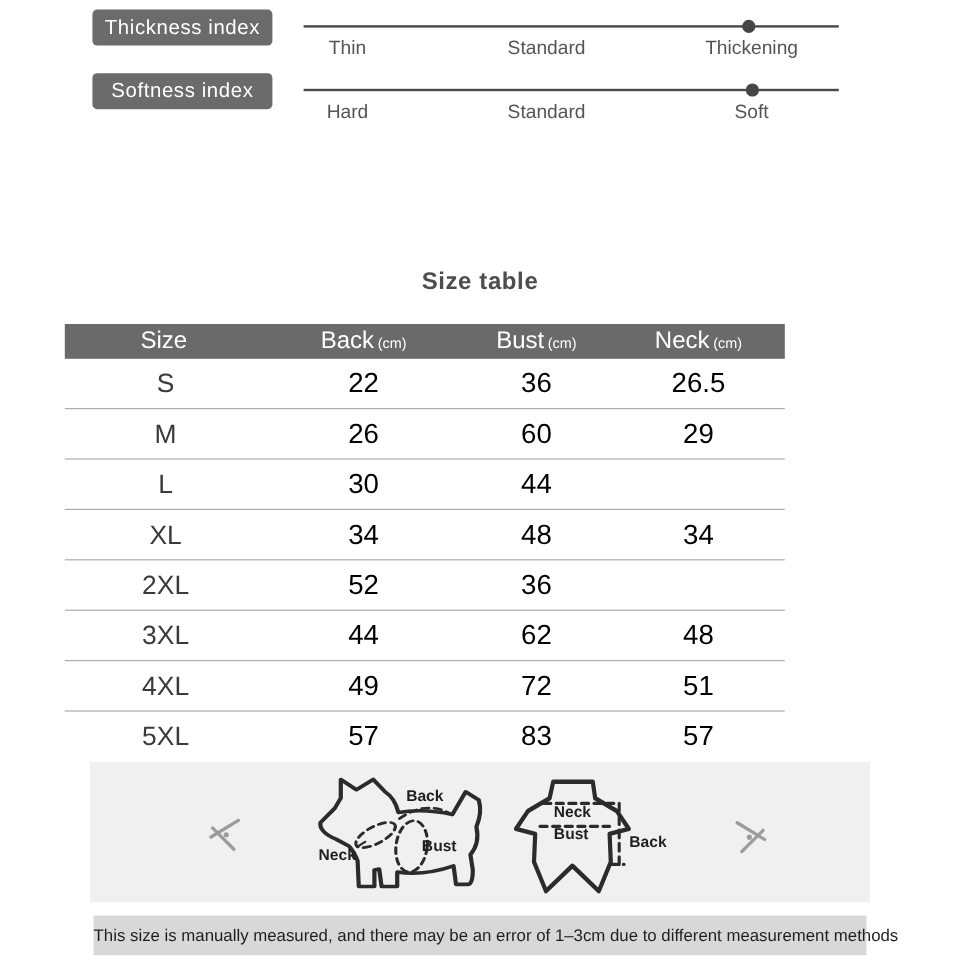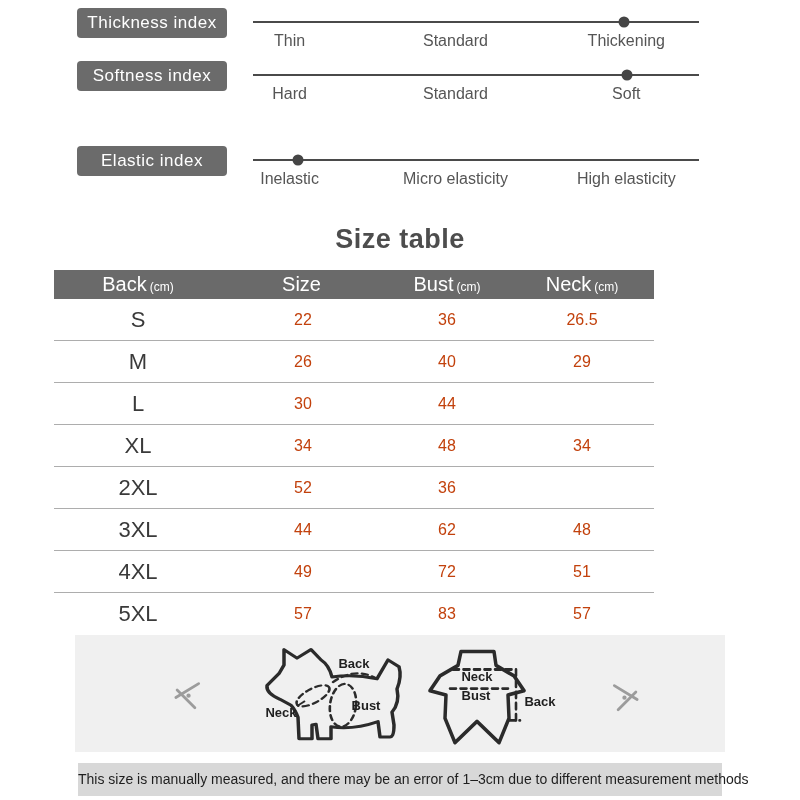--- a/index.html
+++ b/index.html
@@ -15,32 +15,32 @@
   .slider{position:absolute;left:253px;top:0;width:446px;height:62px;}
   .sline{position:absolute;left:0;right:0;top:13px;height:2px;background:#4a4a4a;}
   .sdot{position:absolute;top:14px;left:50%;width:11px;height:11px;border-radius:50%;
         background:#454545;transform:translate(-50%,-50%);}
   .tick{position:absolute;top:24px;transform:translateX(-50%);font-size:16px;
         color:#555;white-space:nowrap;}
   .t0{left:8.2%;} .t1{left:45.4%;} .t2{left:83.7%;}
 
   
   .title{position:absolute;top:224px;left:0;width:100%;margin:0;text-align:center;
-         font-size:27px;font-weight:bold;color:#4d4d4d;letter-spacing:.5px;}
+         font-size:20px;font-weight:bold;color:#4d4d4d;letter-spacing:.5px;}
 
   
   .table{position:absolute;left:54px;top:270px;width:600px;}
   .thead{display:grid;grid-template-columns:28% 27% 21% 24%;height:29px;
          background:var(--thead,#6a6a6a);align-items:center;color:#fff;}
   .th{text-align:center;font-size:20px;white-space:nowrap;}
   .th small{font-size:12px;margin-left:3px;font-weight:normal;}
   .trow{display:grid;grid-template-columns:28% 27% 21% 24%;height:41px;
         align-items:center;border-bottom:1px solid #adadad;}
   .trow:last-child{border-bottom:none;}
-  .td{text-align:center;font-size:16px;color:#c2410c;}
+  .td{text-align:center;font-size:23px;color:#000000;}
   .td.size{font-size:22px;color:#3a3a3a;}
 
   
   .diagram{position:absolute;left:75px;top:635px;width:650px;height:117px;
            background:var(--diag,#f0f0f0);}
   .arrow{position:absolute;width:38px;height:38px;cursor:pointer;}
   .arrow.left{left:92px;top:41px;} .arrow.right{left:533px;top:43px;}
   .arrow svg{width:100%;height:100%;}
   .illus{position:absolute;}
   .dogwrap{left:178px;top:6px;width:180px;height:108px;}
@@ -77,50 +77,40 @@
     <div class="idx-label">Softness index</div>
     <div class="slider">
       <div class="sline"></div>
       <div class="sdot" style="left: 83.8%;"></div>
       <span class="tick t0">Hard</span>
       <span class="tick t1">Standard</span>
       <span class="tick t2">Soft</span>
     </div>
   </div>
 
-  <div class="index-row" style="top:146px">
-    <div class="idx-label">Elastic index</div>
-    <div class="slider">
-      <div class="sline"></div>
-      <div class="sdot" style="left: 10.1%;"></div>
-      <span class="tick t0">Inelastic</span>
-      <span class="tick t1">Micro elasticity</span>
-      <span class="tick t2">High elasticity</span>
-    </div>
-  </div>
 
   <h1 class="title">Size table</h1>
 
   <div class="table">
     <div class="thead">
+      <div class="th"><span>Size</span><small></small></div>
       <div class="th"><span>Back</span><small>(cm)</small></div>
-      <div class="th"><span>Size</span><small></small></div>
       <div class="th"><span>Bust</span><small>(cm)</small></div>
       <div class="th"><span>Neck</span><small>(cm)</small></div>
     </div>
     <div class="trow">
       <div class="td size">S</div>
       <div class="td">22</div>
       <div class="td">36</div>
       <div class="td">26.5</div>
     </div>
     <div class="trow">
       <div class="td size">M</div>
       <div class="td">26</div>
-      <div class="td">40</div>
+      <div class="td">60</div>
       <div class="td">29</div>
     </div>
     <div class="trow">
       <div class="td size">L</div>
       <div class="td">30</div>
       <div class="td">44</div>
     </div>
     <div class="trow">
       <div class="td size">XL</div>
       <div class="td">34</div>

